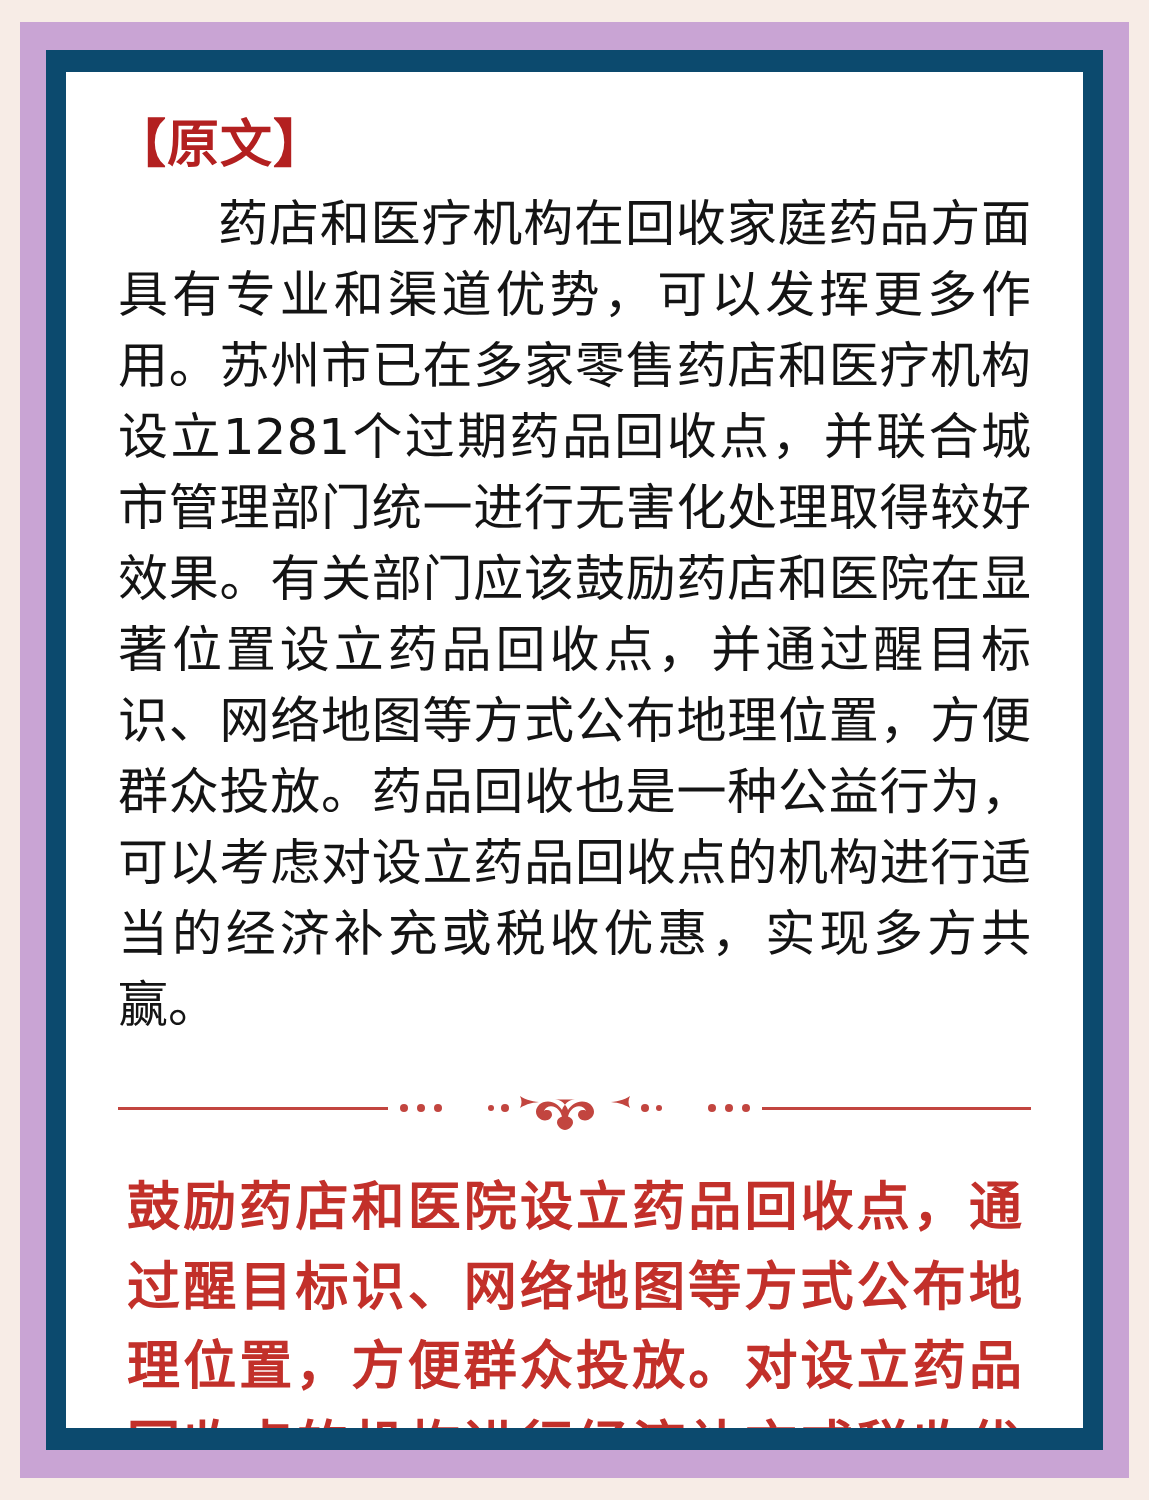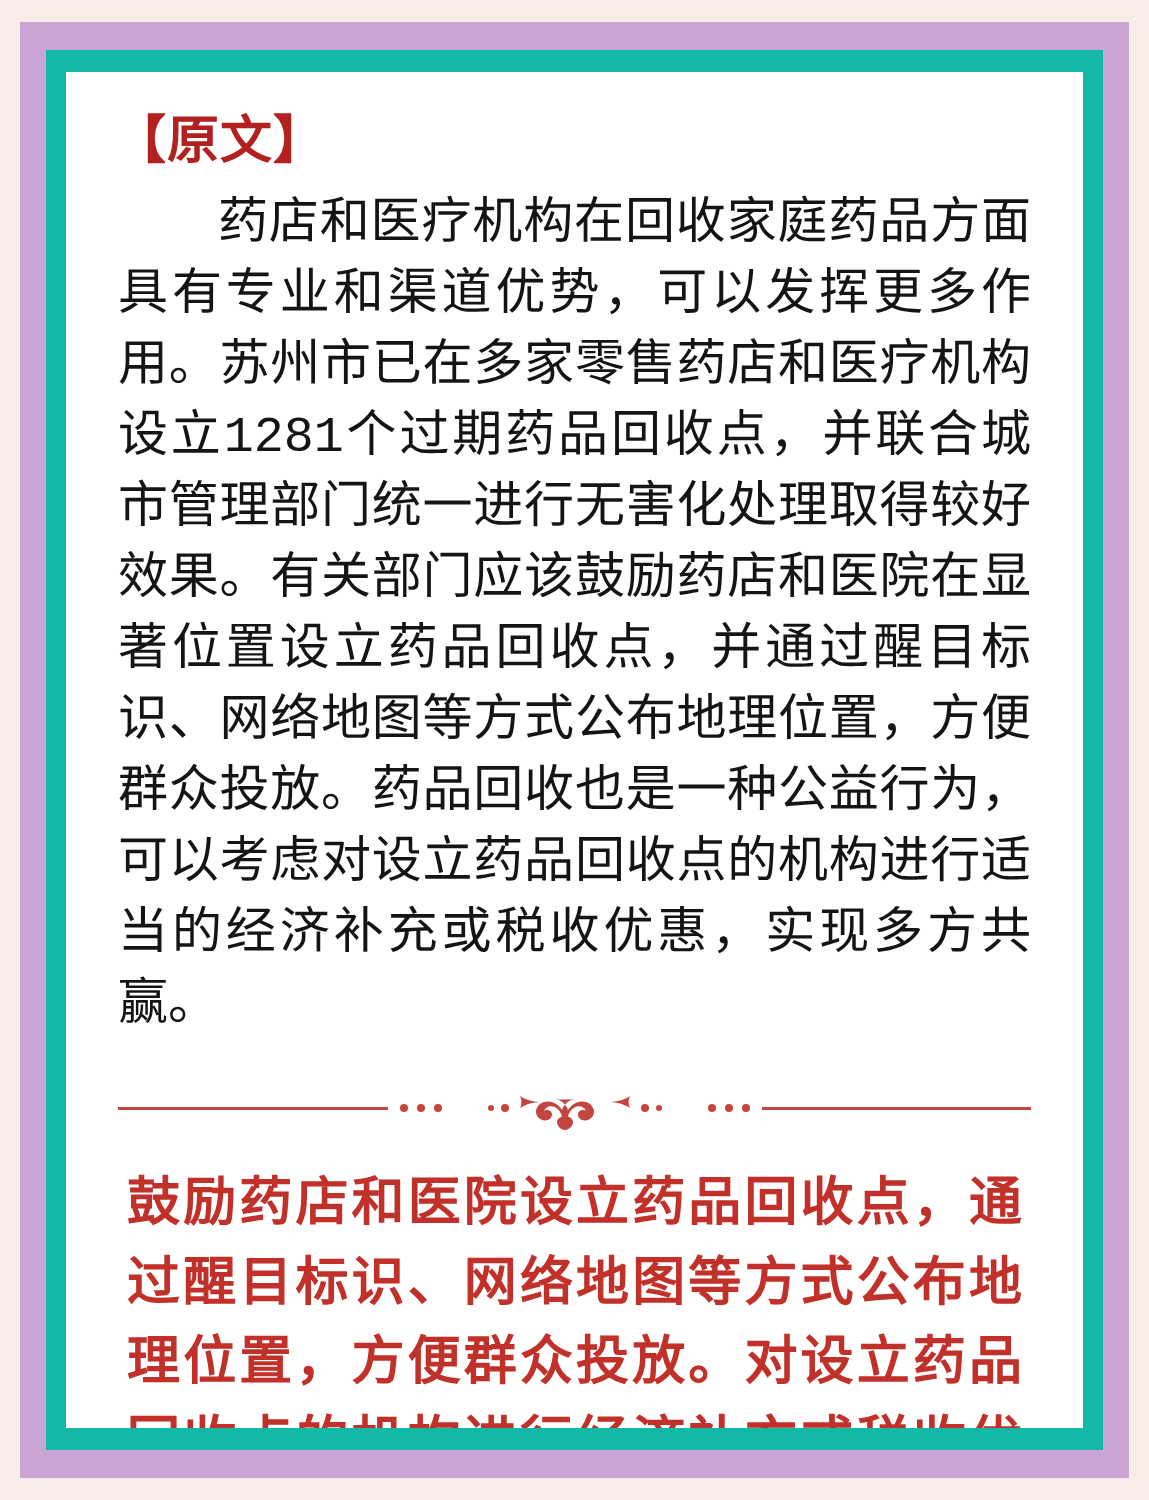--- a/index.html
+++ b/index.html
@@ -27,23 +27,22 @@
     width: 100%;
     height: 100%;
     box-sizing: border-box;
     background: #c9a4d4;
     padding: 28px 26px;
   }
   .card-red {
     width: 100%;
     height: 100%;
     box-sizing: border-box;
-    background: #14b8a6;
+    background: #0c4a6e;
     padding: 22px 20px;
-    font-family: Liberation Mono, monospace;
   }
   .card-white {
     width: 100%;
     height: 100%;
     box-sizing: border-box;
     background: #ffffff;
     padding: 44px 48px 30px 48px;
     position: relative;
     overflow: hidden;
   }

